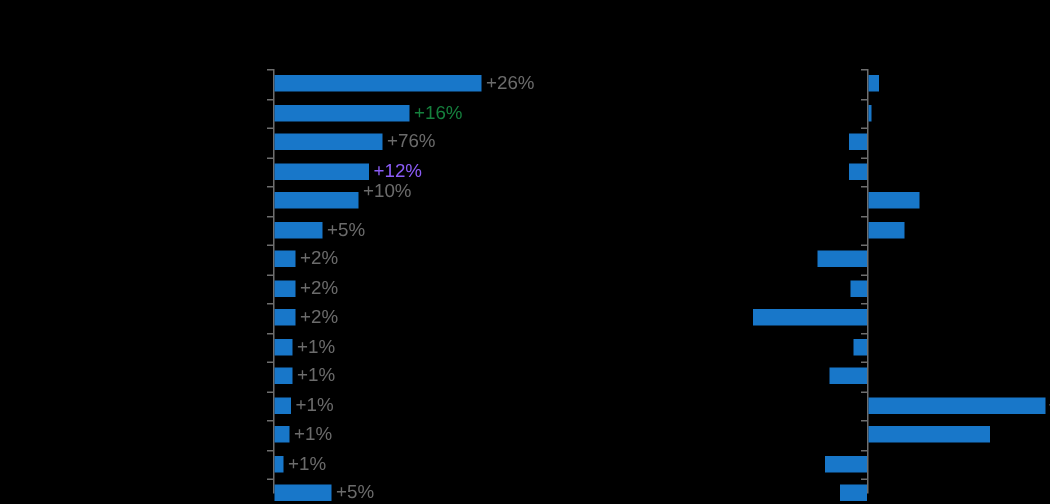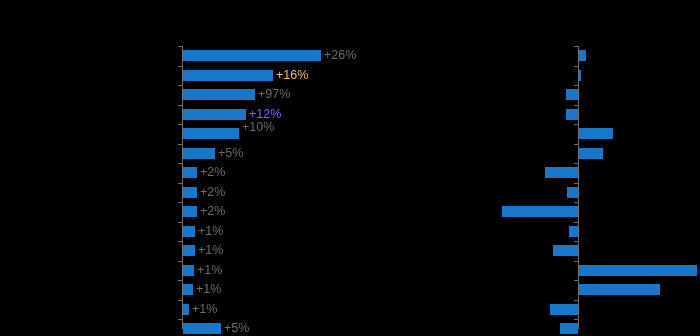--- a/index.html
+++ b/index.html
@@ -43,23 +43,23 @@
         <div class="tick" style="left: 178px; top: 241px; background: rgb(110, 110, 110);"></div>
         <div class="tick" style="left: 178px; top: 260.5px; background: rgb(110, 110, 110);"></div>
         <div class="tick" style="left: 178px; top: 280px; background: rgb(110, 110, 110);"></div>
         <div class="tick" style="left: 178px; top: 299.5px; background: rgb(110, 110, 110);"></div>
         <div class="tick" style="left: 178px; top: 319px; background: rgb(110, 110, 110);"></div>
       </div>
     <div id="left-rows">
         <div class="bar pos" style="left: 183px; top: 50.3px; width: 138px; height: 11px; background: rgb(24, 119, 201);"></div>
         <div class="blabel" style="left: 324px; top: 49.3px; color: rgb(107, 107, 107);">+26%</div>
         <div class="bar pos" style="left: 183px; top: 69.8px; width: 90px; height: 11px; background: rgb(24, 119, 201);"></div>
-        <div class="blabel" style="left: 276px; top: 68.8px; color: #fdba74;">+16%</div>
+        <div class="blabel" style="left: 276px; top: 68.8px; color: #15803d;">+16%</div>
         <div class="bar pos" style="left: 183px; top: 89.3px; width: 72px; height: 11px; background: rgb(24, 119, 201);"></div>
-        <div class="blabel" style="left: 258px; top: 88.3px; color: rgb(107, 107, 107);">+97%</div>
+        <div class="blabel" style="left: 258px; top: 88.3px; color: rgb(107, 107, 107);">+76%</div>
         <div class="bar pos" style="left: 183px; top: 108.8px; width: 63px; height: 11px; background: rgb(24, 119, 201);"></div>
         <div class="blabel" style="left: 249px; top: 107.8px; color: #8b5cf6;">+12%</div>
         <div class="bar pos" style="left: 183px; top: 128.3px; width: 56px; height: 11px; background: rgb(24, 119, 201);"></div>
         <div class="blabel" style="left: 242px; top: 121px; color: rgb(107, 107, 107);">+10%</div>
         <div class="bar pos" style="left: 183px; top: 147.8px; width: 32px; height: 11px; background: rgb(24, 119, 201);"></div>
         <div class="blabel" style="left: 218px; top: 146.8px; color: rgb(107, 107, 107);">+5%</div>
         <div class="bar pos" style="left: 183px; top: 167.3px; width: 14px; height: 11px; background: rgb(24, 119, 201);"></div>
         <div class="blabel" style="left: 200px; top: 166.3px; color: rgb(107, 107, 107);">+2%</div>
         <div class="bar pos" style="left: 183px; top: 186.8px; width: 14px; height: 11px; background: rgb(24, 119, 201);"></div>
         <div class="blabel" style="left: 200px; top: 185.8px; color: rgb(107, 107, 107);">+2%</div>

